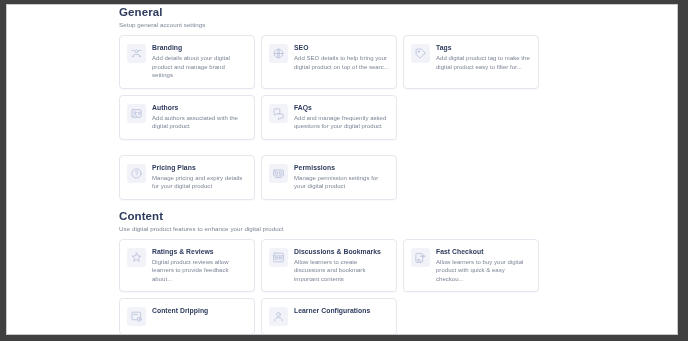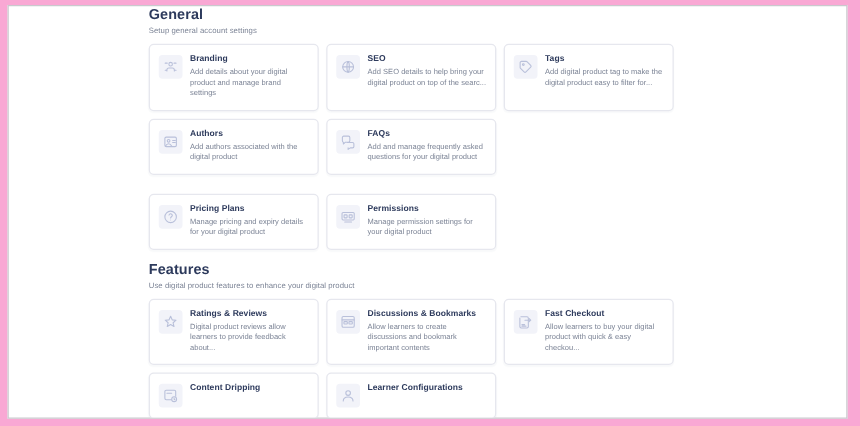--- a/index.html
+++ b/index.html
@@ -12,21 +12,21 @@
     height: 341px;
     overflow: hidden;
     font-family: "Liberation Sans", sans-serif;
     -webkit-font-smoothing: antialiased;
   }
 
   #viewport {
     position: relative;
     width: 688px;
     height: 341px;
-    background: #f9a8d4;
+    background: #404040;
     box-sizing: border-box;
     padding: 4px 10px 6px 6px;
   }
 
   #page {
     position: relative;
     width: 100%;
     height: 100%;
     background: #ffffff;
     border: 1px solid #c9c9cd;
@@ -240,21 +240,21 @@
             </div>
           </div>
 
         </div>
       </div>
 
       <div class="spacer-sm"></div>
 
       <div class="section">
         <div class="section-head">
-          <div class="section-title">Features</div>
+          <div class="section-title">Content</div>
           <div class="section-sub">Use digital product features to enhance your digital product</div>
         </div>
         <div class="card-grid">
 
           <div class="card">
             <div class="card-icon">
               <svg width="13" height="13" viewBox="0 0 24 24" fill="none" stroke="#b9c0da" stroke-width="1.6" stroke-linecap="round" stroke-linejoin="round">
                 <path d="M12 3.8 14.3 9l5.7.5-4.3 3.8 1.3 5.6L12 15.9l-5 3 1.3-5.6L4 9.5 9.7 9z"></path>
               </svg>
             </div>

